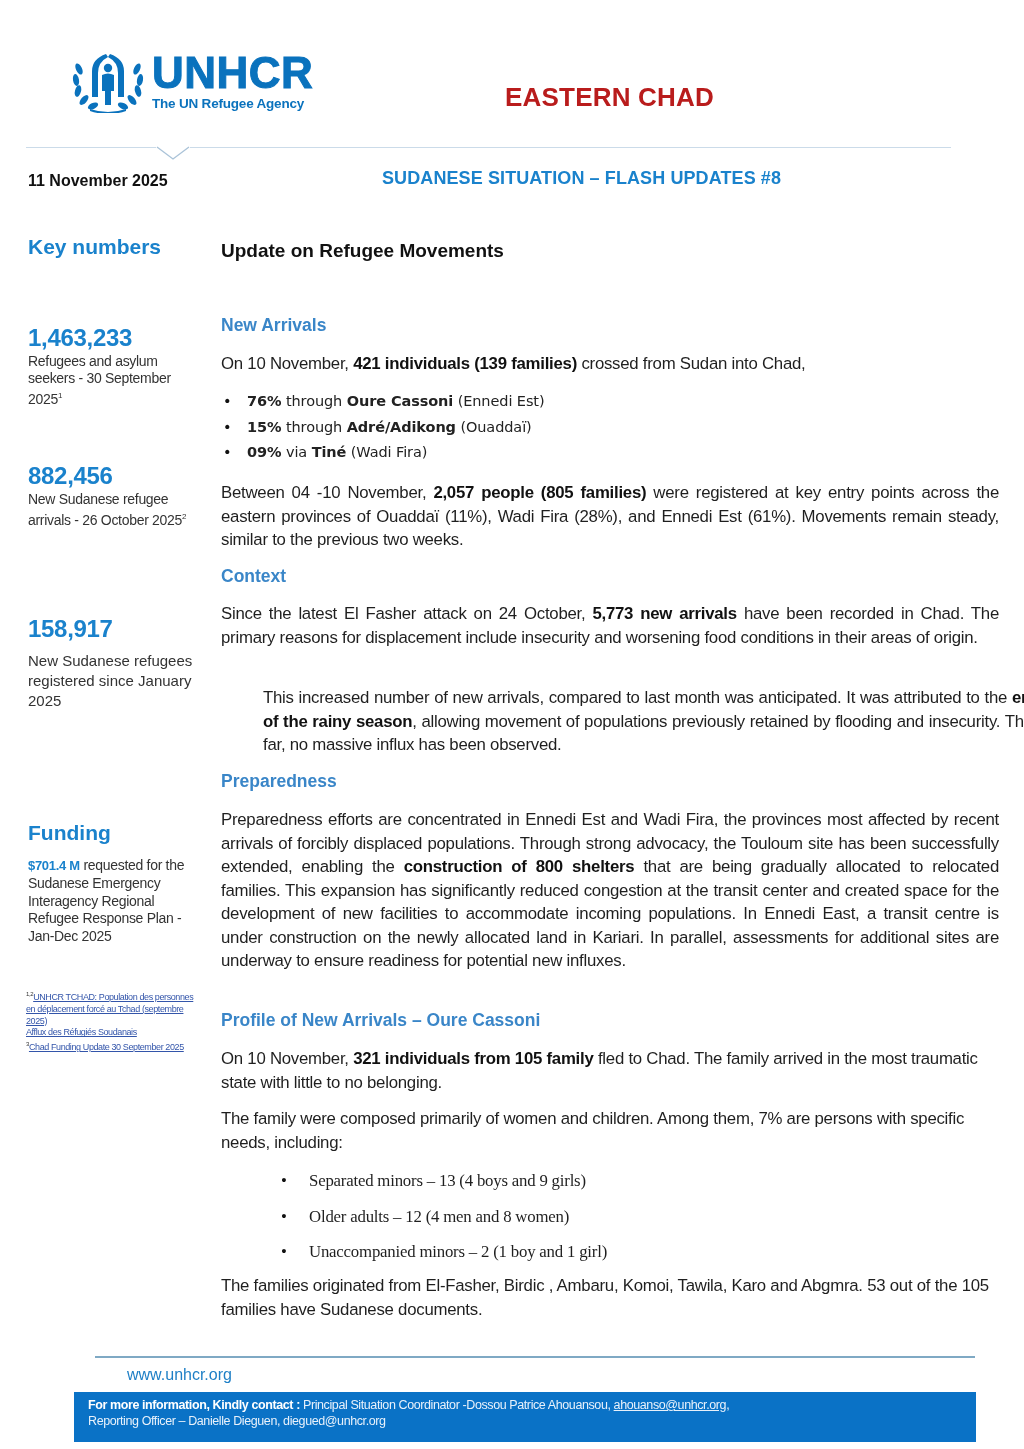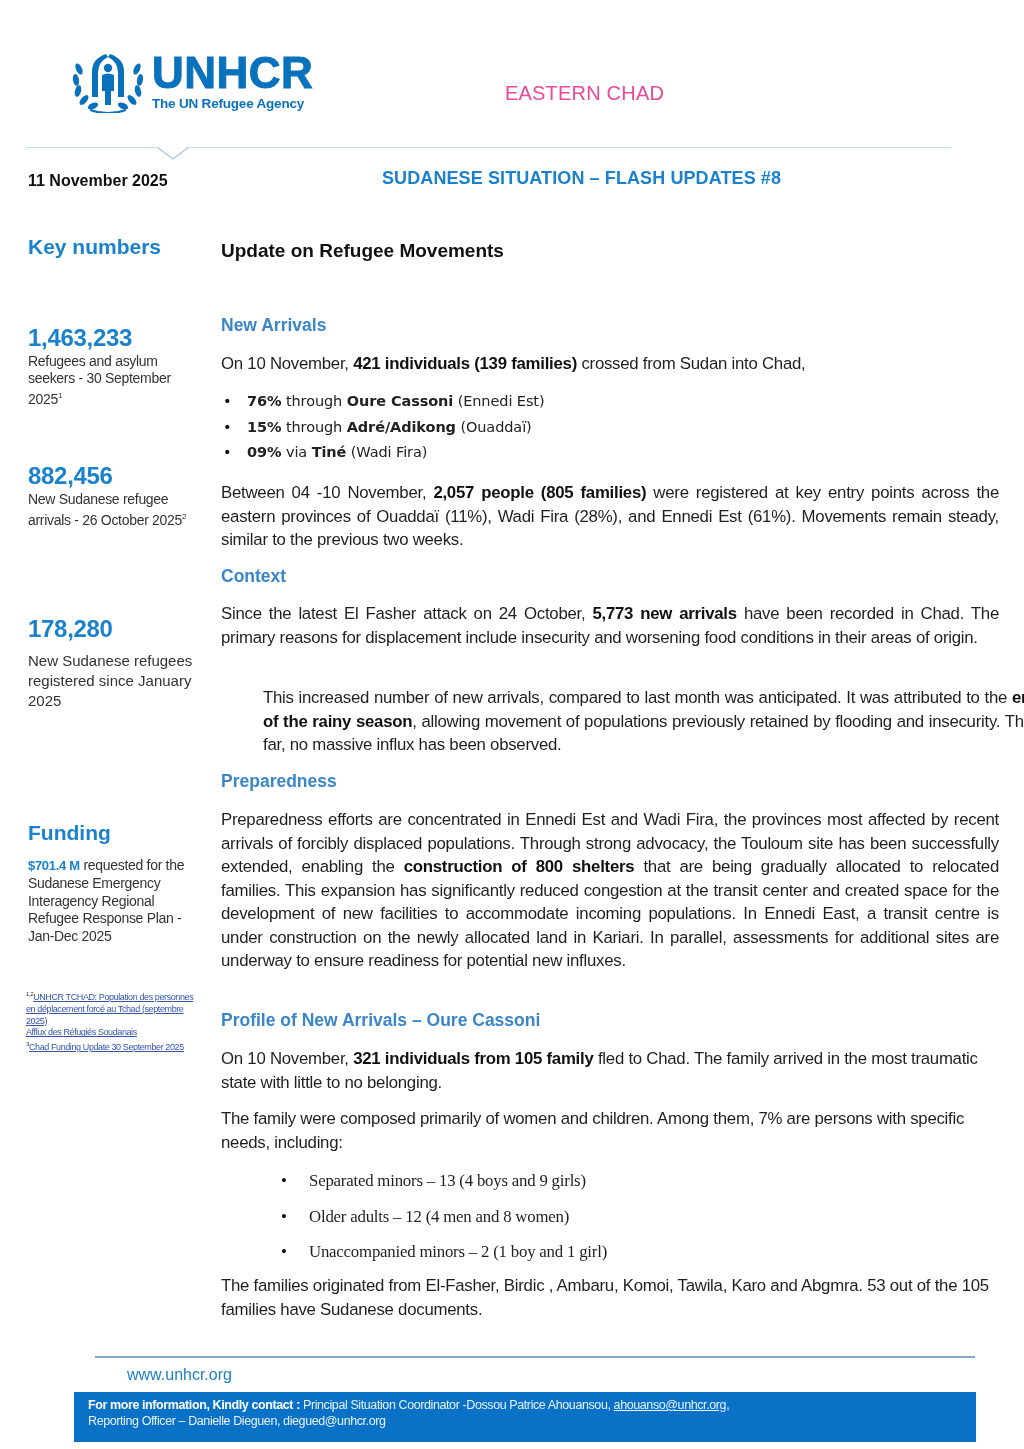--- a/index.html
+++ b/index.html
@@ -9,21 +9,21 @@
     }
     .abs { position: absolute; }
 
     
     .logo { left: 70px; top: 48px; width: 270px; height: 66px; display: flex; align-items: center; }
     .logo-emblem { width: 76px; height: 64px; }
     .logo-text { margin-left: 6px; display: flex; flex-direction: column; }
     .logo-word { font-family: "Liberation Sans", sans-serif; font-weight: 900; font-size: 44px; letter-spacing: 0.5px; color: #0a72bd; line-height: 42px; -webkit-text-stroke: 1px #0a72bd; }
     .logo-tag { font-size: 13.5px; font-weight: bold; color: #0a72bd; letter-spacing: -0.2px; margin-top: 2px; }
 
-    .region-title { left: 505px; top: 82px; font-size: 20px; font-weight: normal; color: #ec4899; letter-spacing: 0.2px; }
+    .region-title { left: 505px; top: 82px; font-size: 26px; font-weight: bold; color: #b91c1c; letter-spacing: 0.2px; }
 
     .header-rule { left: 26px; top: 147px; width: 925px; height: 0; border-top: 1px solid #cbdbe9; }
     .header-notch { left: 156px; top: 140px; width: 34px; height: 22px; }
 
     .date { left: 28px; top: 172px; font-size: 16px; font-weight: bold; color: #111; }
     .flash-title { left: 382px; top: 168px; font-size: 18px; font-weight: bold; color: #1a82cc; letter-spacing: 0.1px; }
 
     
     .side-heading { font-size: 21px; font-weight: bold; color: #1a82cc; }
     .key-numbers-title { left: 28px; top: 235px; }
@@ -126,21 +126,21 @@
   <div class="kpi-value">1,463,233</div>
   <div class="kpi-label tight"><span>Refugees and asylum seekers - 30 September 2025</span><sup>1</sup></div>
 </div>
 
 <div class="abs kpi2">
   <div class="kpi-value">882,456</div>
   <div class="kpi-label tight"><span>New Sudanese refugee arrivals - 26 October 2025</span><sup>2</sup></div>
 </div>
 
 <div class="abs kpi3">
-  <div class="kpi-value">178,280</div>
+  <div class="kpi-value">158,917</div>
   <div class="kpi-label">New Sudanese refugees registered since January 2025</div>
 </div>
 
 <div class="abs side-heading funding-title">Funding</div>
 <div class="abs funding-body"><span class="funding-amount">$701.4 M</span><span> requested for the Sudanese Emergency Interagency Regional Refugee Response Plan - Jan-Dec 2025</span></div>
 
 <div class="abs footnotes">
   <sup>1,2</sup><a href="#">UNHCR TCHAD: Population des personnes en déplacement forcé au Tchad (septembre 2025)</a><br>
   <a href="#">Afflux des Réfugiés Soudanais</a><br>
   <sup>3</sup><a href="#">Chad Funding Update 30 September 2025</a>

